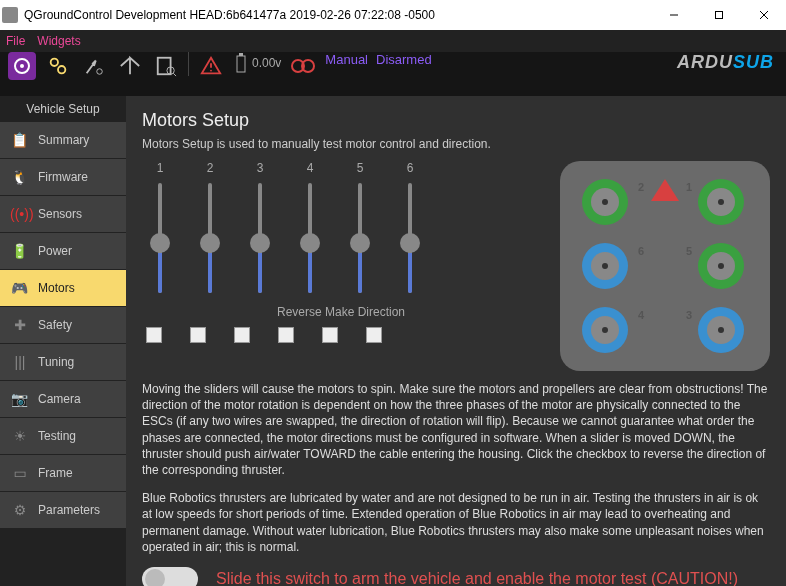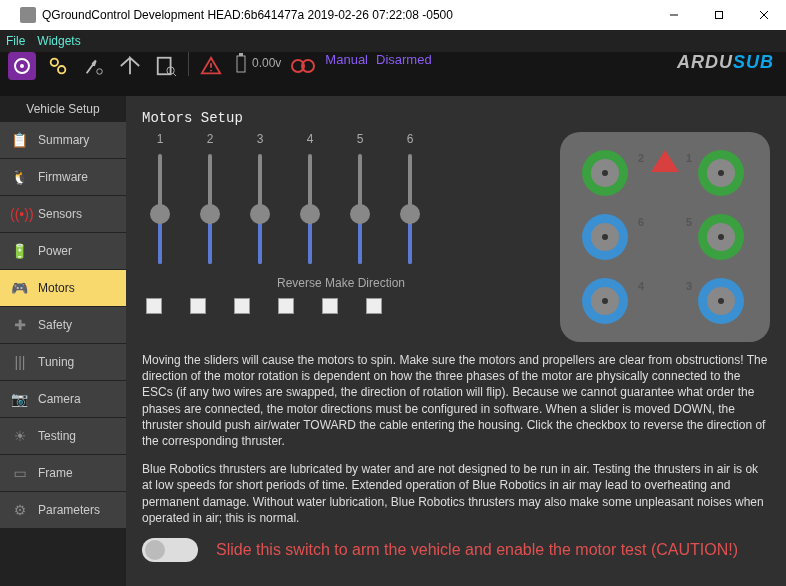--- a/index.html
+++ b/index.html
@@ -1,28 +1,28 @@
 <!DOCTYPE html>
 <html><head>
 <meta charset="utf-8">
 <style>
   * { box-sizing: border-box; margin: 0; padding: 0; font-family: "Segoe UI", Arial, sans-serif; }
   body { background: #222; width: 786px; height: 586px; overflow: hidden; }
   
   
   .titlebar { height: 30px; background: #fff; display: flex; align-items: center; justify-content: space-between; }
-  .titlebar-left { display: flex; align-items: center; gap: 6px; padding-left: 20px; }
+  .titlebar-left { display: flex; align-items: center; gap: 6px; padding-left: 2px; }
   .app-icon { width: 16px; height: 16px; background: #888; border-radius: 2px; }
   .title-text { font-size: 12px; color: #000; }
   .win-controls { display: flex; }
   .win-btn { width: 45px; height: 30px; display: flex; align-items: center; justify-content: center; font-size: 14px; }
   
   
   .menubar { height: 22px; background: #222; display: flex; align-items: center; padding: 0 6px; gap: 12px; }
-  .menu-item { color: #5eead4; font-size: 12px; }
+  .menu-item { color: #ec4899; font-size: 12px; }
   
   
   .toolbar { height: 44px; background: #151515; display: flex; align-items: flex-start; padding: 0 8px; gap: 8px; position: relative; }
   .tool-icon { width: 28px; height: 28px; display: flex; align-items: center; justify-content: center; color: #bbb; font-size: 18px; }
   .tool-icon.primary { background: #7a2a9d; border-radius: 4px; }
   .tool-sep { width: 1px; height: 24px; background: #444; }
   .battery-wrap { display: flex; align-items: center; gap: 3px; color: #aaa; font-size: 12px; }
   .status-txt { color: #8b5cf6; font-size: 13px; }
   .brand-logo { position: absolute; right: 12px; color: #bbb; font-weight: bold; font-style: italic; font-size: 18px; letter-spacing: 1px; }
   .brand-s { color: #0ea5e9; }
@@ -32,21 +32,21 @@
   .sidebar { width: 126px; background: #222; display: flex; flex-direction: column; }
   .sidebar-title { color: #ccc; font-size: 12px; text-align: center; padding: 6px 0; }
   .sidebar-item { height: 36px; display: flex; align-items: center; gap: 8px; padding: 0 10px; background: #404040; margin-bottom: 1px; color: #ccc; font-size: 12px; cursor: pointer; }
   .sidebar-item .ic { width: 20px; text-align: center; color: #888; font-size: 14px; }
   .sidebar-item.active { background: #f8d96e; color: #222; }
   .sidebar-item.active .ic { color: #666; }
   .sidebar-item.sensors .ic { color: #e03030; }
   
   
   .main { flex: 1; background: #303030; color: #ccc; padding: 14px 16px 8px 16px; overflow-y: auto; position: relative; font-size: 12px; }
-  .page-title { font-size: 14px; color: #eee; margin-bottom: 6px; font-family: Liberation Mono, monospace; }
+  .page-title { font-size: 18px; color: #eee; margin-bottom: 6px; }
   .page-sub { font-size: 12px; color: #ccc; margin-bottom: 10px; }
   
   .upper-row { display: flex; gap: 20px; align-items: flex-start; }
   .sliders-col { flex: 1; }
   .slider-row { display: flex; gap: 14px; }
   .slider-cell { display: flex; flex-direction: column; align-items: center; width: 36px; }
   .slider-num { color: #aaa; font-size: 12px; margin-bottom: 8px; }
   .slider-track { width: 4px; height: 110px; background: #888; border-radius: 2px; position: relative; }
   .slider-thumb { position: absolute; top: 50px; left: -8px; width: 20px; height: 20px; border-radius: 50%; background: #888; }
   .slider-fill { position: absolute; top: 70px; bottom: 0; left: 0; right: 0; background: #5a7ad6; border-radius: 0 0 2px 2px; }
@@ -211,20 +211,21 @@
         <span>Frame</span>
       </div>
     <div class="sidebar-item">
         <span class="ic">⚙</span>
         <span>Parameters</span>
       </div>
   </div>
 
   <div class="main">
     <div class="page-title">Motors Setup</div>
+    <div class="page-sub">Motors Setup is used to manually test motor control and direction.</div>
 
     <div class="upper-row">
       <div class="sliders-col">
         <div class="slider-row" id="slider-row">
             <div class="slider-cell">
               <div class="slider-num">1</div>
     <div class="slider-track">
                 <div class="slider-fill"></div>
                 <div class="slider-thumb"></div>
               </div>

